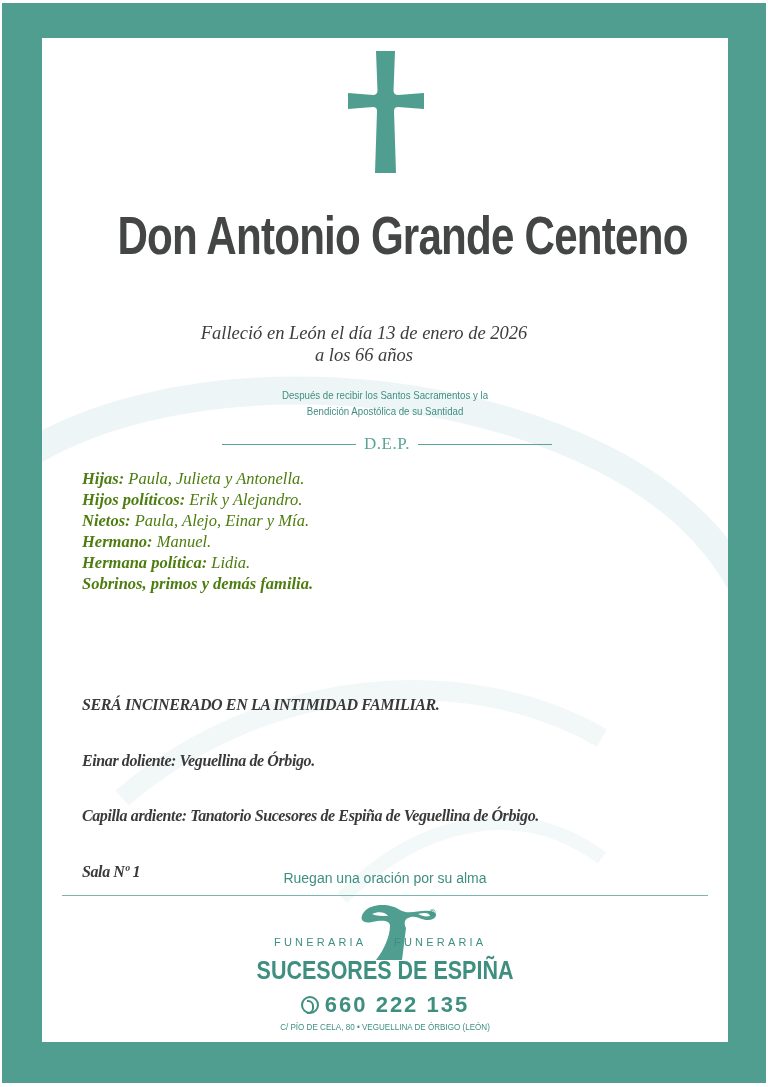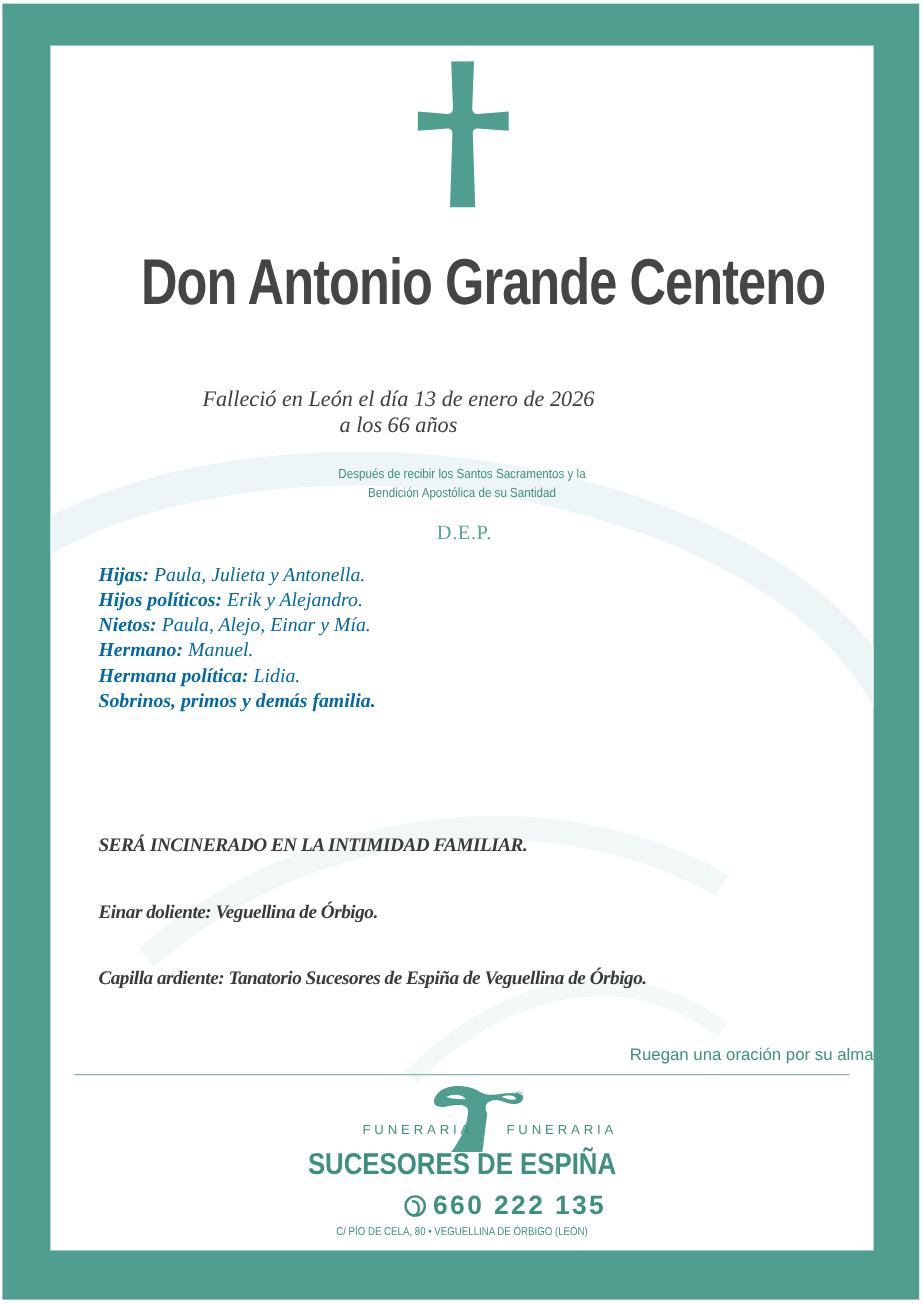--- a/index.html
+++ b/index.html
@@ -28,87 +28,88 @@
     text-align: center;
     font-family: "Liberation Sans", sans-serif; font-weight: bold;
     font-size: 54px; color: #444545; letter-spacing: -1px;
     transform: scaleX(0.78); transform-origin: center;
     white-space: nowrap;
   }
   .death {
     position: absolute; left: 0; width: 580px; top: 284px;
     text-align: center; font-style: italic; font-size: 18.5px; color: #3d3d3d;
     line-height: 22px;
+    padding-left: 32px;
   }
   .sacraments {
     position: absolute; left: 0; width: 686px; top: 350px;
     text-align: center; font-family: "Liberation Sans", sans-serif;
     font-size: 11px; color: #3e8f80; line-height: 15.5px;
     transform: scaleX(0.88); transform-origin: center;
   }
   .dep-row {
     position: absolute; left: 180px; top: 394px; width: 330px; height: 24px;
-    display: flex; align-items: center; justify-content: center; flex-direction: column;
+    display: flex; align-items: center; justify-content: center;
   }
   .dep-line { flex: 1; height: 1px; background: #5aa596; }
   .dep-text {
     padding: 0 8px; font-size: 17px; color: #5aa596; letter-spacing: 0.5px;
   }
   .family {
     position: absolute; left: 40px; top: 430px; width: 500px;
-    font-size: 16.5px; line-height: 21px; color: #0369a1; font-style: italic;
+    font-size: 16.5px; line-height: 21px; color: #4d7c0f; font-style: italic;
   }
   .family .row { white-space: nowrap; }
   .family .k { font-weight: bold; }
   .family .strong { font-weight: bold; }
   .service {
     position: absolute; left: 40px; top: 622px; width: 640px;
     font-size: 16px; line-height: 21.5px; color: #3a3a3a; font-style: italic; font-weight: bold;
     letter-spacing: -0.4px;
   }
   .service .row { white-space: nowrap; margin-top: 34px; }
   .schedule {
     position: absolute; left: 0; width: 686px; top: 708px;
     text-align: center; font-size: 16.5px; line-height: 21.5px; color: #3a3a3a;
     font-style: italic; font-weight: bold;
   }
   .schedule .u { text-decoration: underline; }
   .pray {
     position: absolute; left: 0; width: 686px; top: 832px;
-    text-align: right; font-family: "Liberation Sans", sans-serif;
+    text-align: center; font-family: "Liberation Sans", sans-serif;
     font-size: 14px; color: #3e8f80;
   }
   .sep {
     position: absolute; left: 20px; top: 857px; width: 646px; height: 1px;
     background: #7fb6aa;
   }
   .logo {
     position: absolute; left: 316px; top: 864px; width: 80px; height: 58px;
   }
   .reg {
     position: absolute; left: 387px; top: 870px; font-size: 9px; color: #3e8f80;
     font-family: "Liberation Sans", sans-serif;
   }
   .fun, .tan {
     position: absolute; top: 898px; font-family: "Liberation Sans", sans-serif;
-    font-size: 11px; color: #3e8f80; letter-spacing: 3.2px; margin-left: 28px;
+    font-size: 11px; color: #3e8f80; letter-spacing: 3.2px;
   }
   .fun { left: 232px; }
   .tan { left: 352px; }
   .company {
     position: absolute; left: 0; width: 686px; top: 918px;
     text-align: center; font-family: "Liberation Sans", sans-serif;
     font-size: 25px; font-weight: bold; color: #3e8f80;
     transform: scaleX(0.86); transform-origin: center;
   }
   .phone {
     position: absolute; left: 0; width: 686px; top: 954px;
     text-align: center; font-family: "Liberation Sans", sans-serif;
     font-size: 22px; font-weight: bold; color: #3e8f80; letter-spacing: 2px;
-    display: flex; justify-content: center; align-items: center; gap: 6px; margin-left: 36px;
+    display: flex; justify-content: center; align-items: center; gap: 6px;
   }
   .phone-icon {
     display: inline-block; width: 18px; height: 18px; border: 2px solid #3e8f80;
     border-radius: 50%; position: relative; box-sizing: border-box;
   }
   .phone-icon::after {
     content: ""; position: absolute; left: 4px; top: 2px; width: 5px; height: 10px;
     border: 2px solid #3e8f80; border-left: none; border-radius: 0 6px 6px 0;
   }
   .address {
@@ -159,20 +160,21 @@
     <div class="row"><span class="k">Nietos:</span> <span>Paula, Alejo, Einar y Mía.</span></div>
     <div class="row"><span class="k">Hermano:</span> <span>Manuel.</span></div>
     <div class="row"><span class="k">Hermana política:</span> <span>Lidia.</span></div>
     <div class="row strong">Sobrinos, primos y demás familia.</div>
   </div>
 
   <div class="service">
     <div class="row">SERÁ INCINERADO EN LA INTIMIDAD FAMILIAR.</div>
     <div class="row">Einar doliente: Veguellina de Órbigo.</div>
     <div class="row">Capilla ardiente: Tanatorio Sucesores de Espiña de Veguellina de Órbigo.</div>
+    <div class="row">Sala Nº 1</div>
   </div>
 
 
   <div class="pray">Ruegan una oración por su alma</div>
   <div class="sep"></div>
 
   <svg class="logo" viewBox="0 0 80 58">
     <path d="M6 10 C 14 0, 34 2, 42 8 C 52 14, 64 6, 76 10 C 80 12, 78 18, 70 18 C 62 18, 58 12, 50 16 C 46 18, 46 22, 48 26 L 44 58 L 18 58 C 26 48, 32 34, 32 24 C 32 18, 24 18, 14 20 C 6 22, 0 18, 6 10 Z M 14 12 C 20 9, 28 10, 30 14 C 24 14, 18 14, 14 12 Z M 60 12 C 66 10, 72 11, 72 14 C 68 15, 64 14, 60 12 Z" fill="#4f9e8f" fill-rule="evenodd"></path>
   </svg>
   <div class="reg">®</div>

